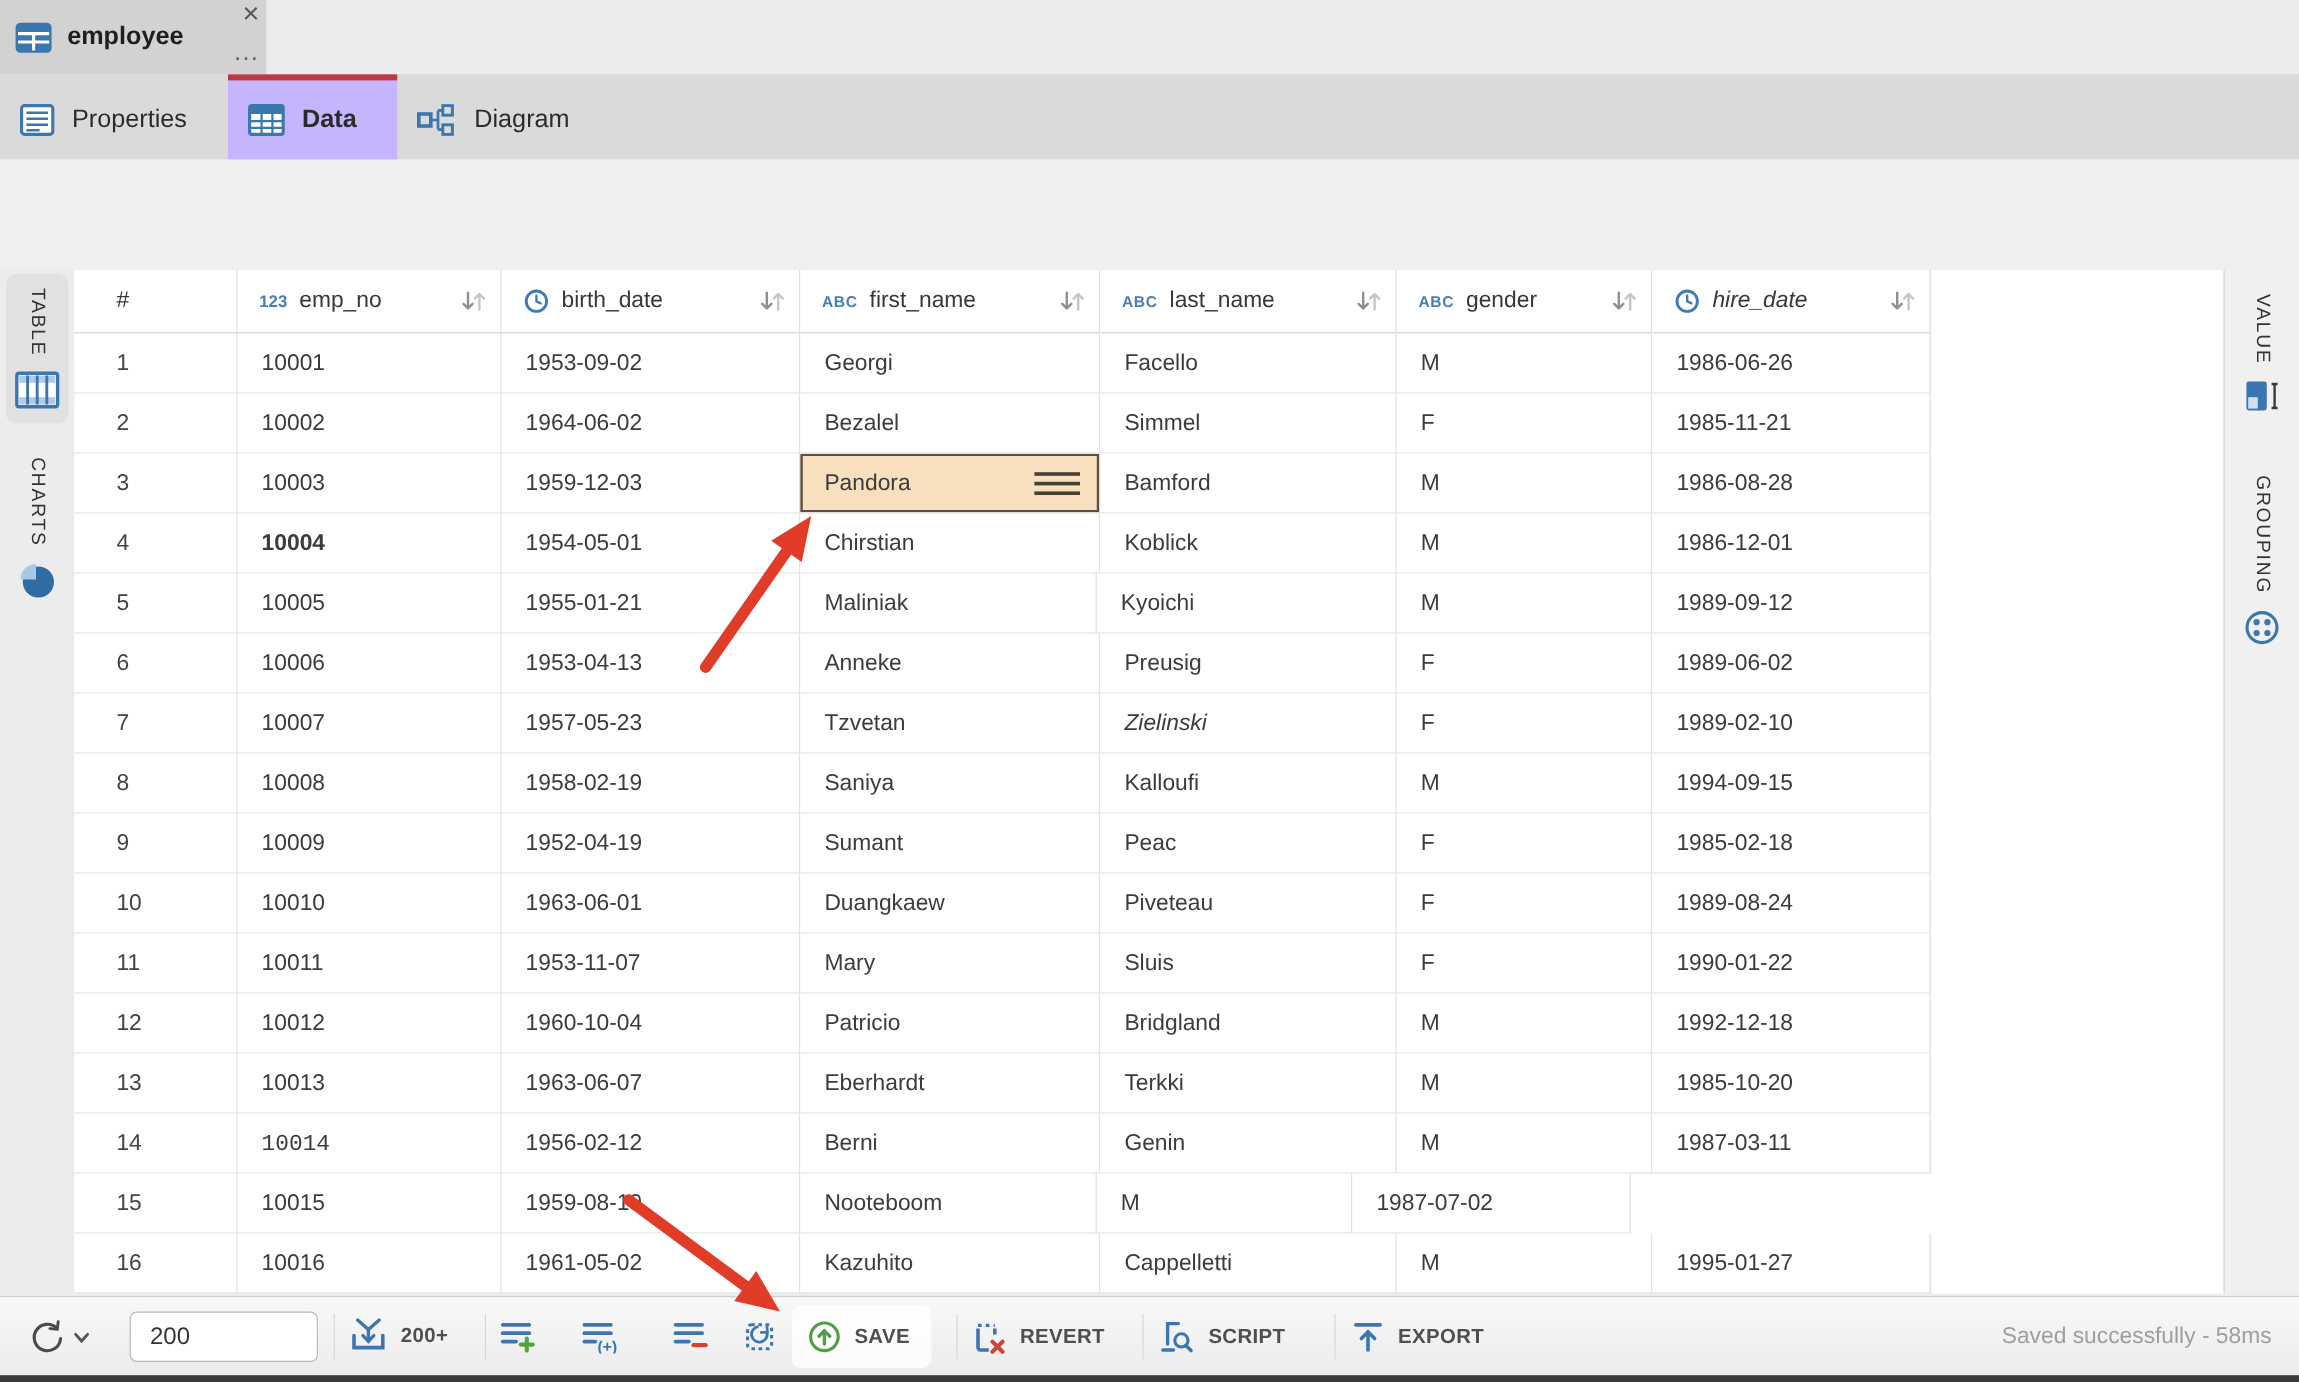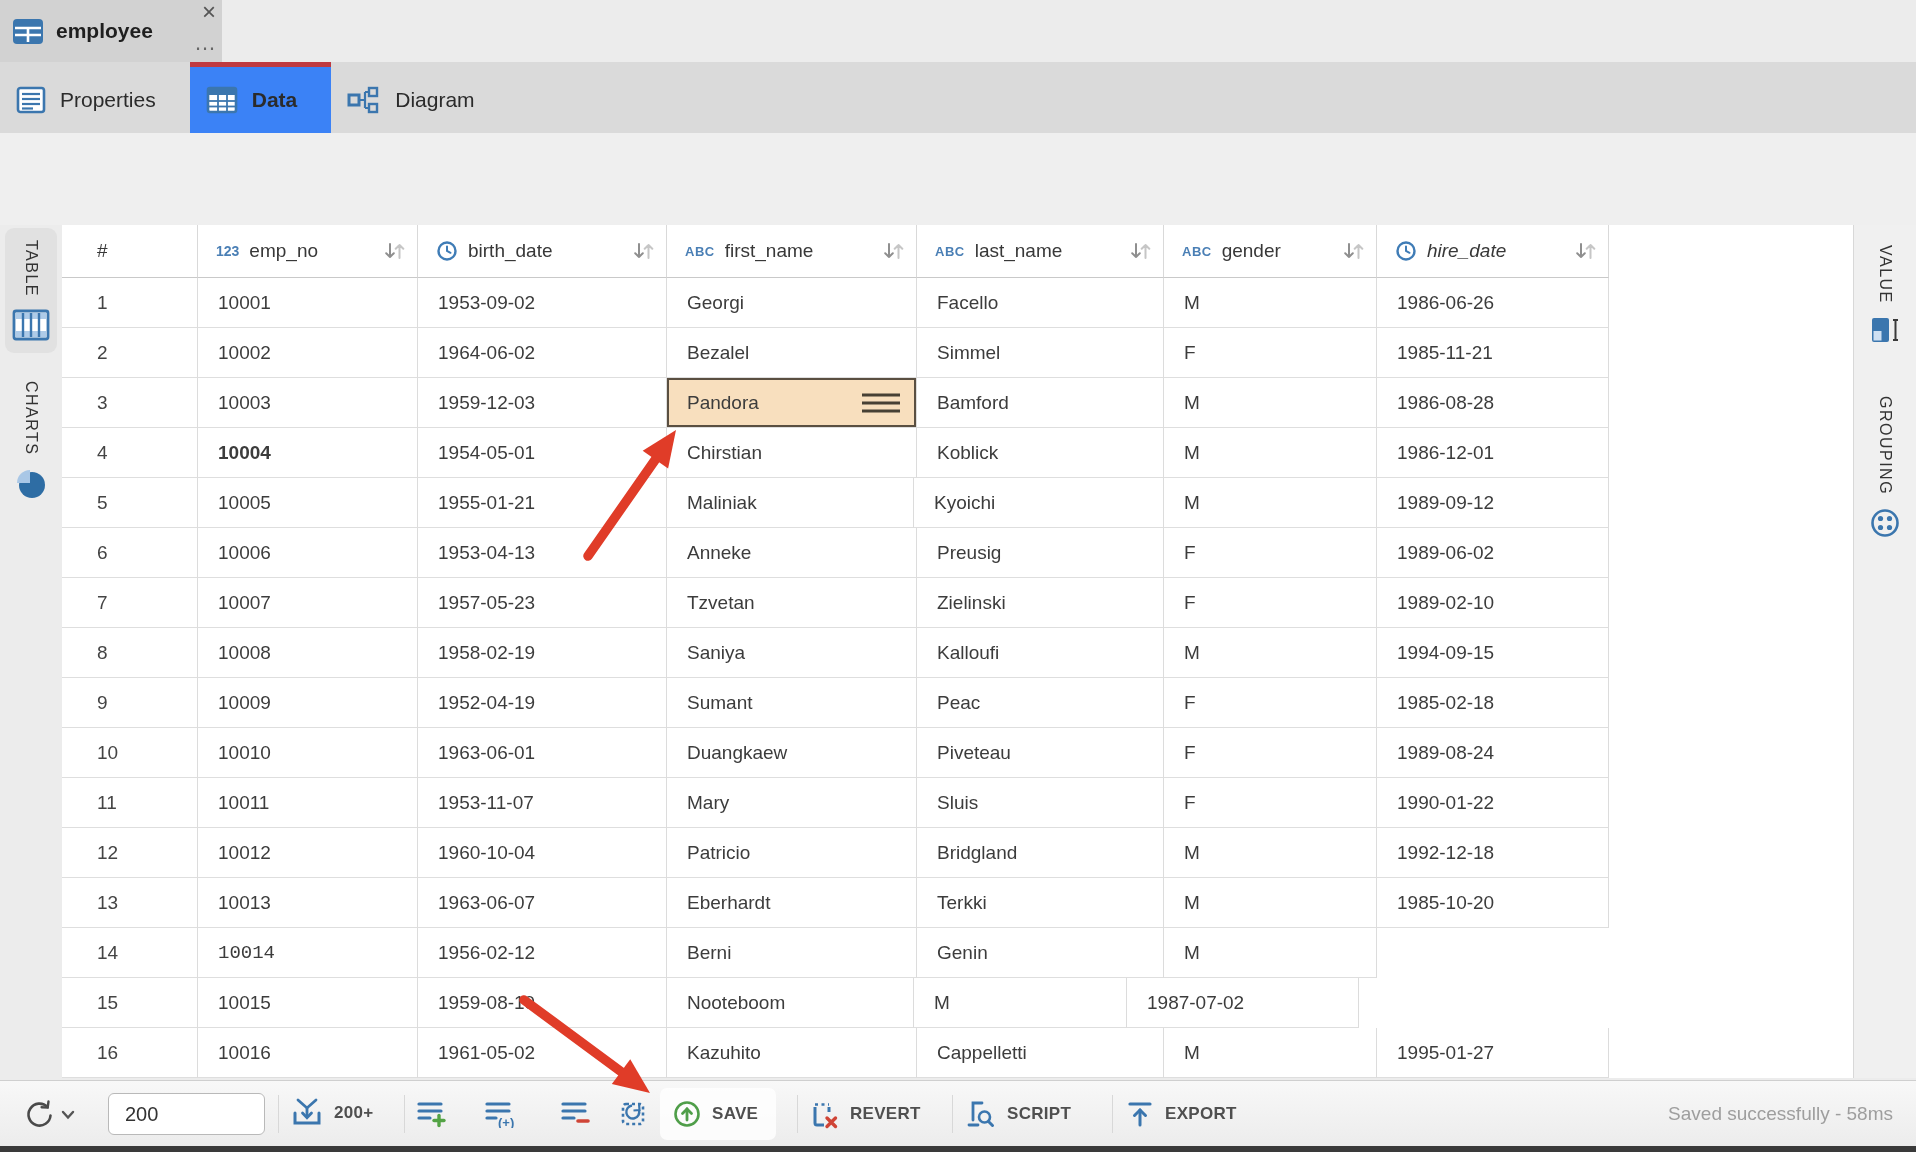--- a/index.html
+++ b/index.html
@@ -10,21 +10,21 @@
   
   .strip1{left:0;top:0;width:1916px;height:62px;background:#ececec;}
   .doc-tab{left:0;top:0;width:222px;height:62px;background:#d2d2d2;display:flex;align-items:center;padding-left:12px;}
   .doc-label{font-size:21px;font-weight:bold;color:#1f1f1f;margin-left:12px;}
   .doc-close{position:absolute;right:6px;top:0px;font-size:24px;color:#555;line-height:24px;cursor:default;}
   .doc-dots{position:absolute;right:5px;top:34px;font-size:22px;color:#666;letter-spacing:1px;line-height:18px;}
 
   
   .strip2{left:0;top:62px;width:1916px;height:71px;background:#dadada;display:flex;}
   .vtab{height:71px;display:flex;align-items:center;gap:14px;padding:0 34px 0 16px;font-size:21px;color:#2b2b2b;border-top:5px solid transparent;box-sizing:border-box;}
-  .vtab.active{background:#3b82f6;border-top:5px solid #bf3a40;font-weight:bold;}
+  .vtab.active{background:#c4b5fd;border-top:5px solid #bf3a40;font-weight:bold;}
   .vtab .ic{display:flex;align-items:center;}
 
   
   .filter-row{left:0;top:133px;width:1916px;height:92px;background:#efefef;}
   .filter-input-wrap{left:62px;top:164px;width:1736px;height:48px;background:#fff;border:1px solid #c8c8c8;}
   .filter-ph{position:absolute;left:18px;top:0;height:46px;display:flex;align-items:center;font-size:21px;color:#9b9b9b;white-space:nowrap;}
   .filter-apply{position:absolute;right:0;top:0;width:53px;height:46px;border-left:1px solid #d4d4d4;display:flex;align-items:center;justify-content:center;background:#fff;}
   .filter-eraser{left:1812px;top:172px;width:34px;height:34px;}
 
   
@@ -327,21 +327,21 @@
       <div class="cell" style="width: 250px;">Anneke</div>
       <div class="cell" style="width: 247px;">Preusig</div>
       <div class="cell" style="width: 213px;">F</div>
       <div class="cell" style="width: 232px;">1989-06-02</div>
     </div>
     <div class="row">
       <div class="cell rownum" style="width: 136px;">7</div>
       <div class="cell" style="width: 220px;">10007</div>
       <div class="cell" style="width: 249px;">1957-05-23</div>
       <div class="cell" style="width: 250px;">Tzvetan</div>
-      <div class="cell" style="width: 247px;">Zielinski</div>
+      <div class="cell" style="width: 247px; font-style: italic;">Zielinski</div>
       <div class="cell" style="width: 213px;">F</div>
       <div class="cell" style="width: 232px;">1989-02-10</div>
     </div>
     <div class="row">
       <div class="cell rownum" style="width: 136px;">8</div>
       <div class="cell" style="width: 220px;">10008</div>
       <div class="cell" style="width: 249px;">1958-02-19</div>
       <div class="cell" style="width: 250px;">Saniya</div>
       <div class="cell" style="width: 247px;">Kalloufi</div>
       <div class="cell" style="width: 213px;">M</div>
@@ -392,20 +392,21 @@
       <div class="cell" style="width: 213px;">M</div>
       <div class="cell" style="width: 232px;">1985-10-20</div>
     </div>
     <div class="row">
       <div class="cell rownum" style="width: 136px;">14</div>
       <div class="cell" style="width: 220px; font-family: Liberation Mono, monospace;">10014</div>
       <div class="cell" style="width: 249px;">1956-02-12</div>
       <div class="cell" style="width: 250px;">Berni</div>
       <div class="cell" style="width: 247px;">Genin</div>
       <div class="cell" style="width: 213px;">M</div>
+      <div class="cell" style="width: 232px;">1987-03-11</div>
     </div>
     <div class="row">
       <div class="cell rownum" style="width: 136px;">15</div>
       <div class="cell" style="width: 220px;">10015</div>
       <div class="cell" style="width: 249px;">1959-08-19</div>
       <div class="cell" style="width: 247px;">Nooteboom</div>
       <div class="cell" style="width: 213px;">M</div>
       <div class="cell" style="width: 232px;">1987-07-02</div>
     </div>
     <div class="row">

